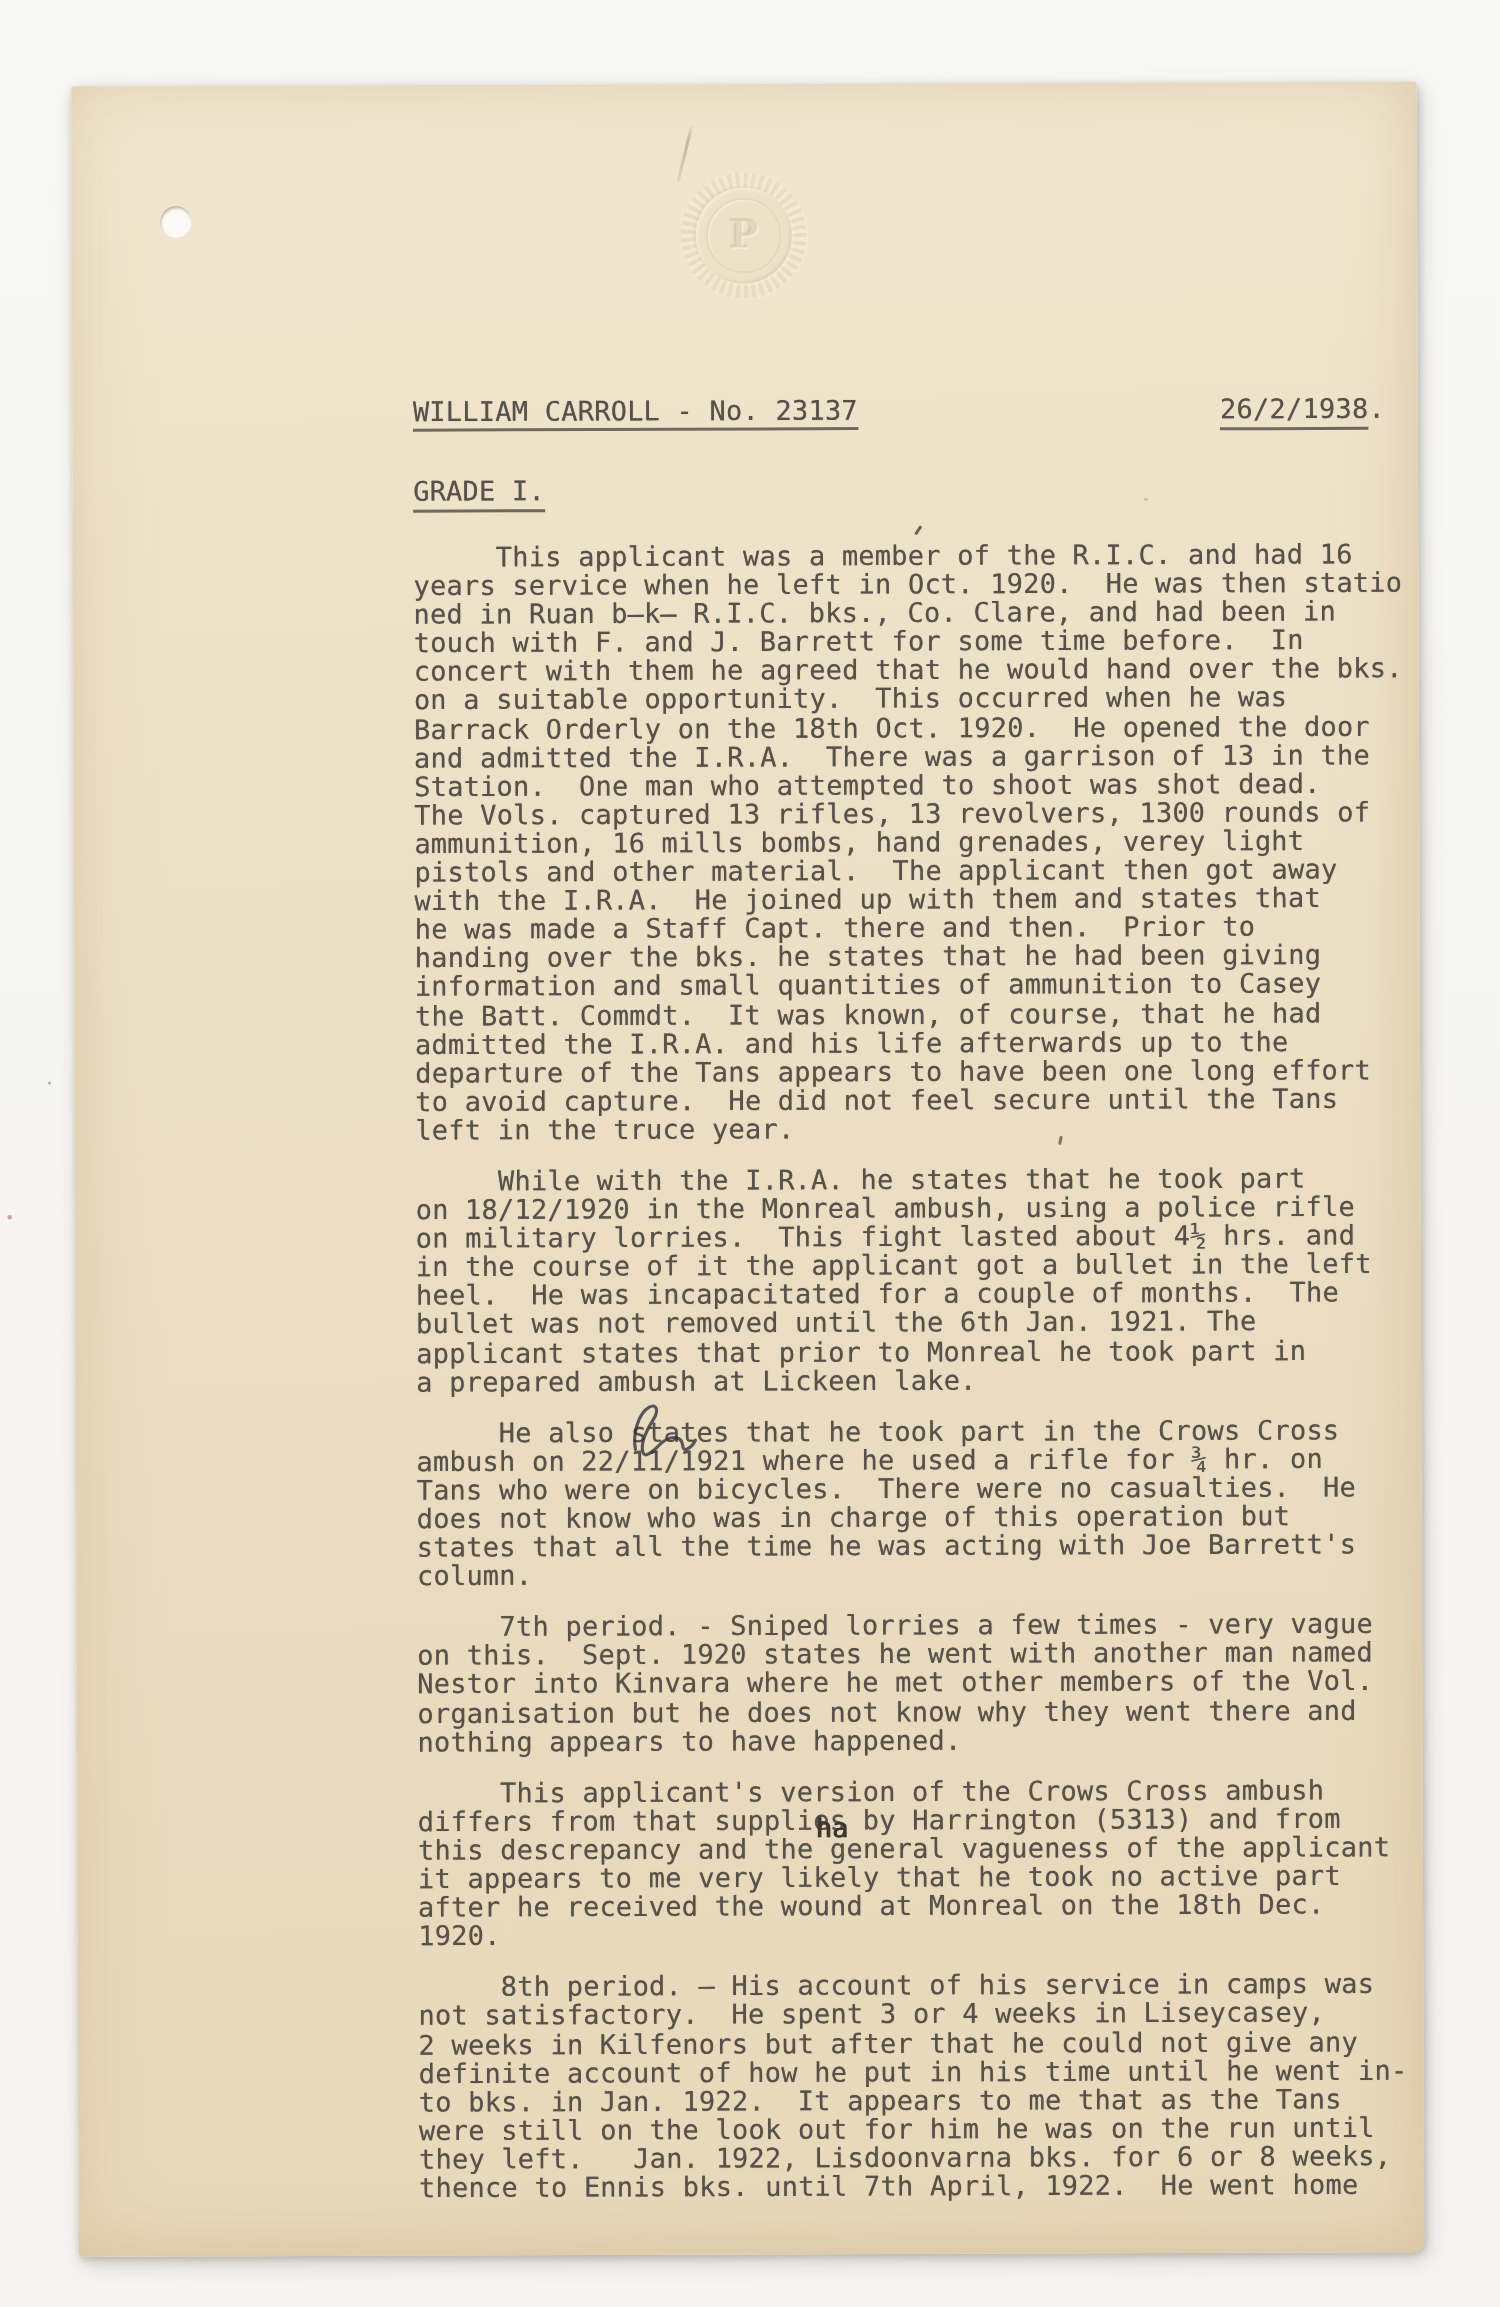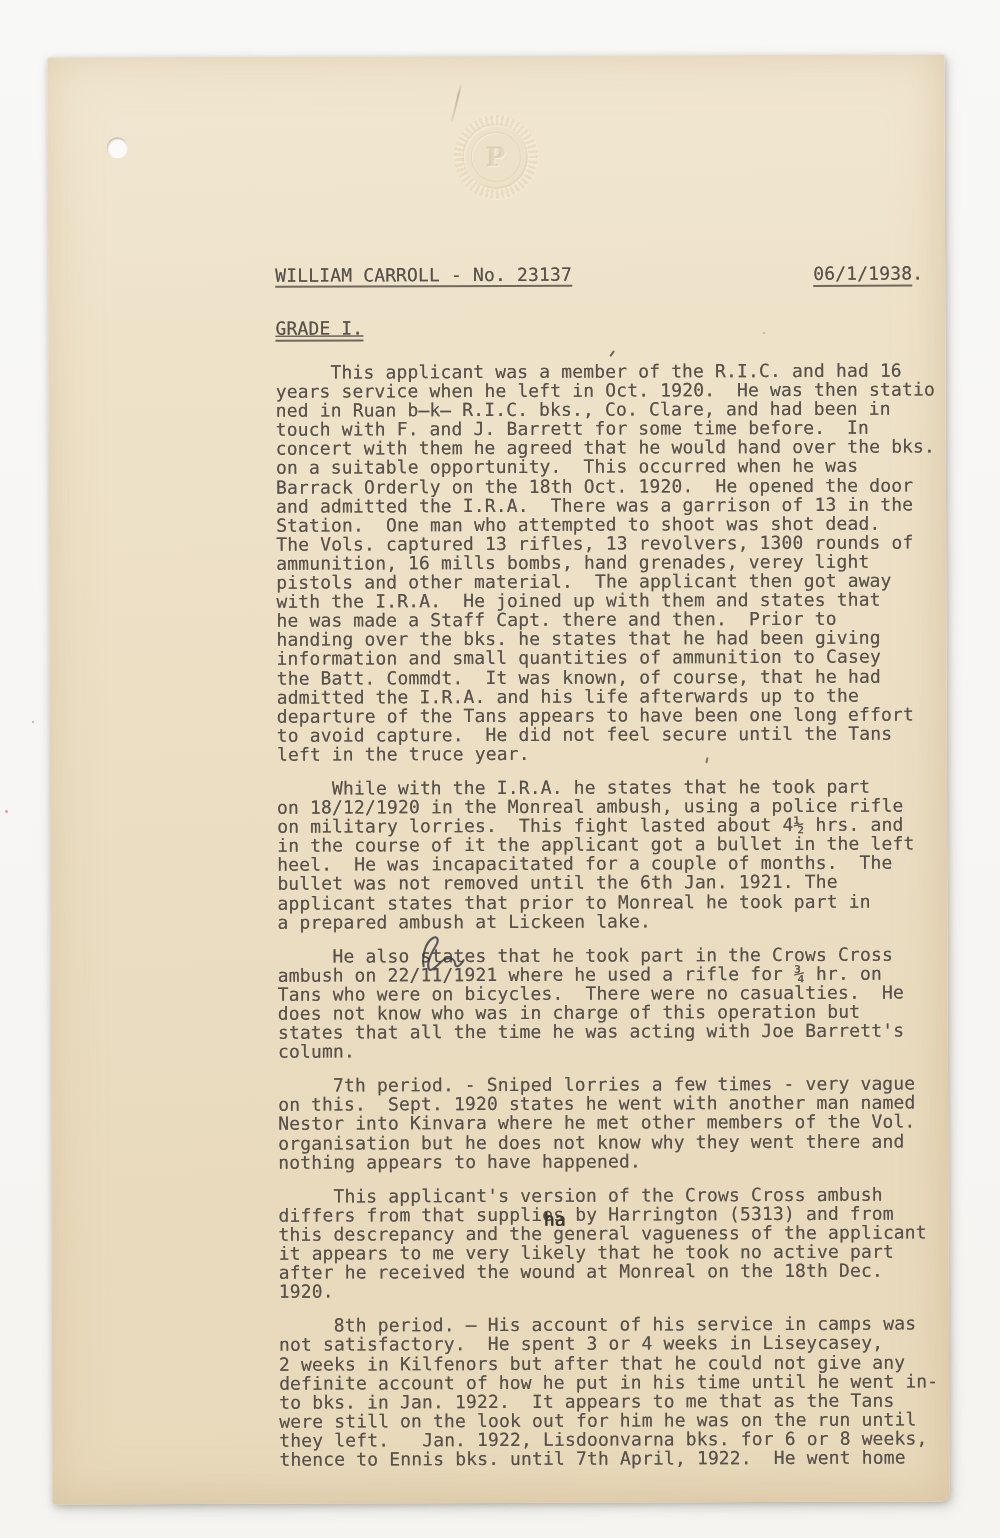--- a/index.html
+++ b/index.html
@@ -24,21 +24,21 @@
     font-family:"DejaVu Sans Mono","Liberation Mono",monospace;
     font-size:18px;line-height:19.1px;letter-spacing:0.15px;
     color:#57514a;
     text-shadow:0 0 0.55px rgba(87,81,74,0.65);
   }
   .header-row{
     position:absolute;left:227px;top:209px;width:648px;
     display:flex;justify-content:space-between;align-items:flex-start;
   }
   .underlined{border-bottom:2px solid rgba(80,74,66,0.8);padding-bottom:1px;}
-  .section-heading{position:absolute;left:227px;top:262px;text-decoration:underline;}
+  .section-heading{position:absolute;left:227px;top:262px;}
   .body-text{position:absolute;left:227px;top:306px;width:700px;}
   .para{white-space:pre;margin:0 0 15px 0;}
   
   .hole{
     position:absolute;left:59px;top:80px;width:21px;height:21px;border-radius:50%;
     background:#fbfaf8;
     box-shadow:inset 0.5px 1.5px 2px rgba(145,122,88,0.55),
                inset -0.5px -0.5px 1px rgba(255,255,255,0.85);
   }
   
@@ -107,21 +107,21 @@
     <div class="ring"></div>
     <div class="letter">P</div>
   </div>
 
   <div class="scratch"></div>
   <div class="speck speck-a"></div>
   <div class="speck speck-b"></div>
 
   <div class="header-row mono">
     <span class="underlined">WILLIAM CARROLL - No. 23137</span>
-    <span><span class="underlined">06/1/1938</span><span>.</span></span>
+    <span><span class="underlined">26/2/1938</span><span>.</span></span>
   </div>
 
   <div class="section-heading mono">
     <span class="underlined">GRADE I.</span>
   </div>
 
   <div class="body-text mono">
     <p class="para">     This applicant was a member of the R.I.C. and had 16
 years service when he left in Oct. 1920.  He was then statio
 ned in Ruan b̶k̶ R.I.C. bks., Co. Clare, and had been in

